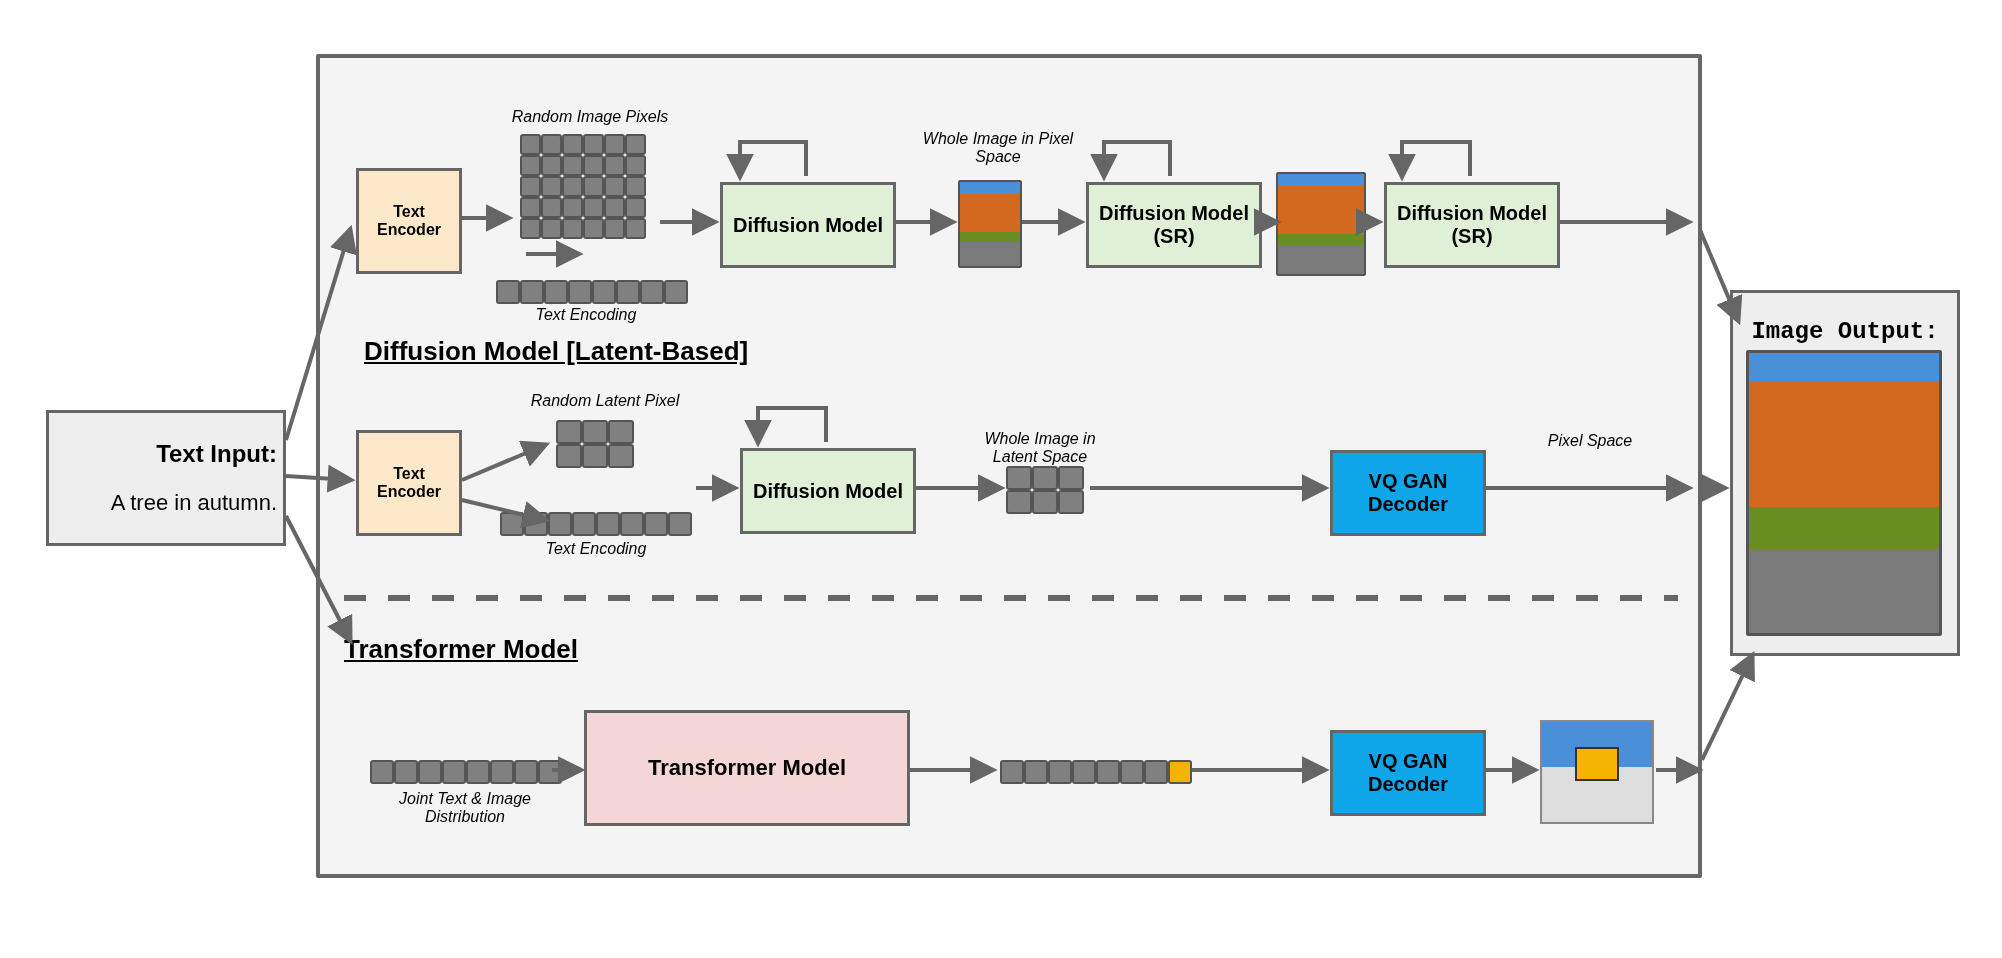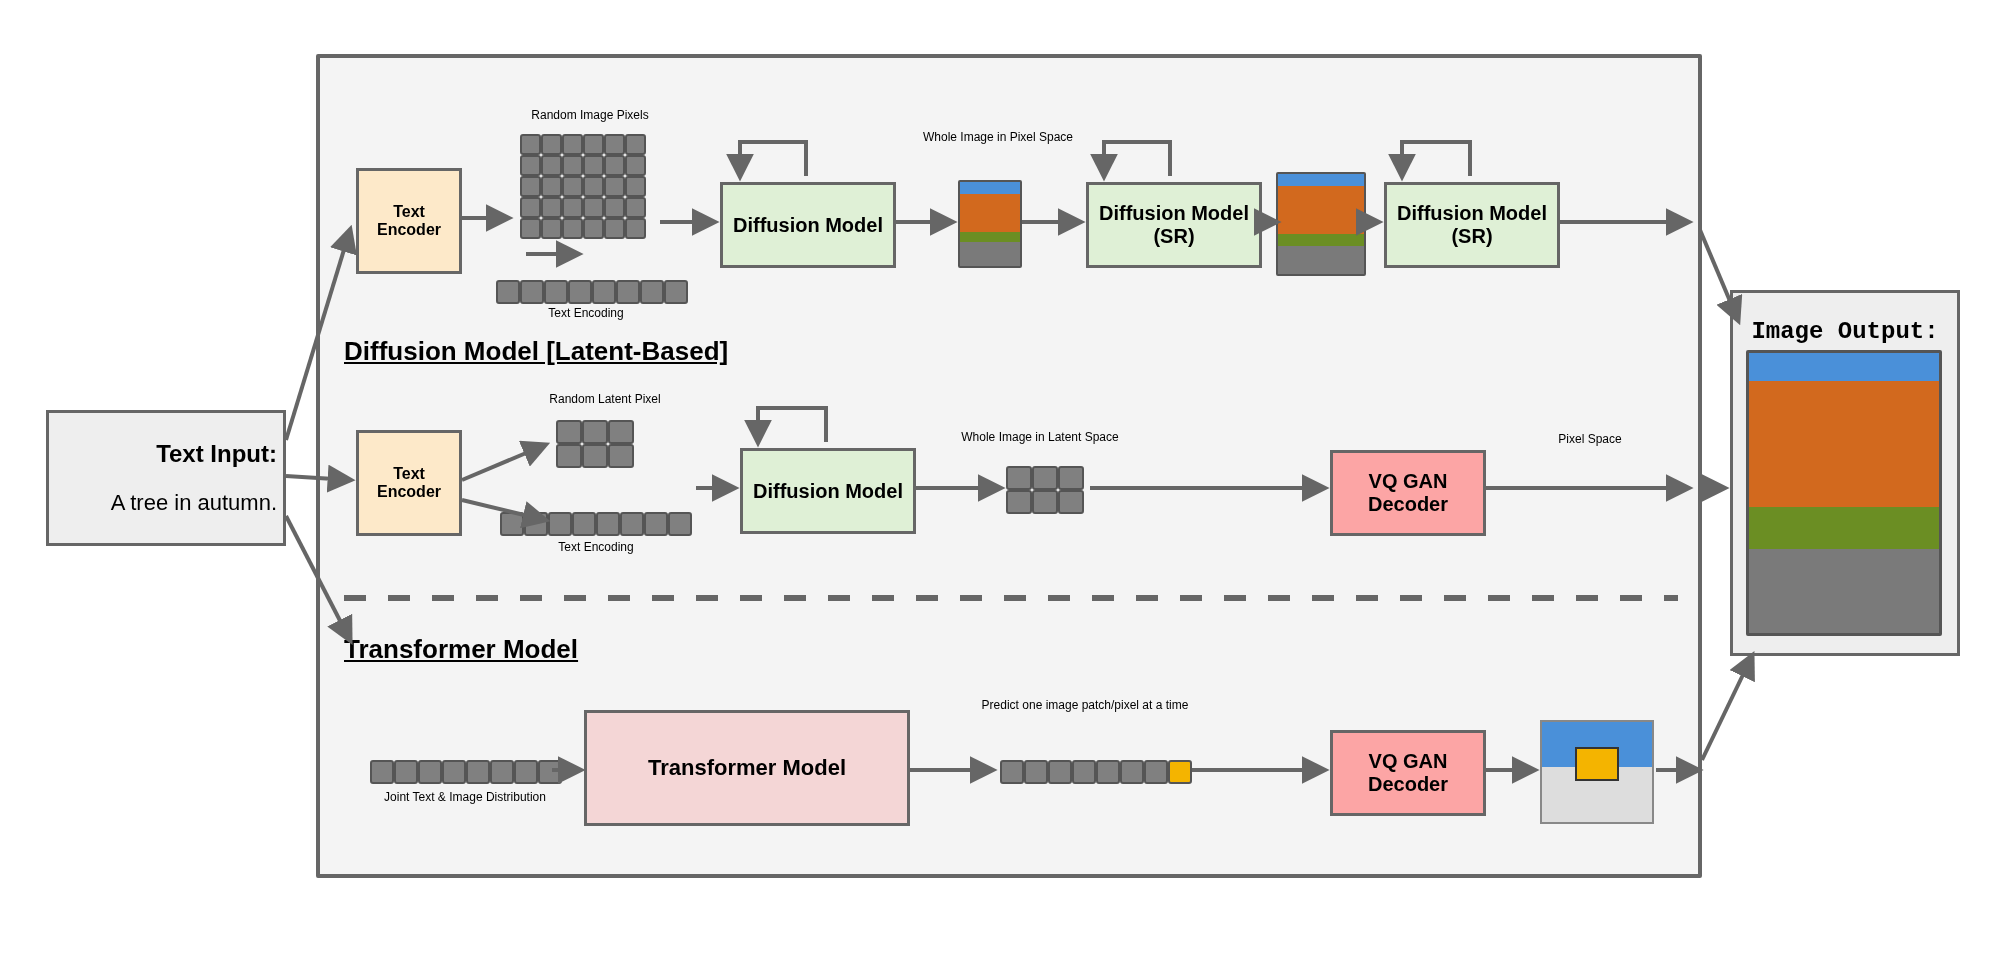--- a/index.html
+++ b/index.html
@@ -2,30 +2,30 @@
 <html><head>
 <meta charset="utf-8">
 <style>
   html,body{margin:0;padding:0;background:#fff;font-family:Arial,Helvetica,sans-serif;}
   .canvas{position:relative;width:2002px;height:958px;}
   .bigbox{position:absolute;border:4px solid #666;background:#f4f4f4;border-radius:2px;}
   .node{position:absolute;display:flex;align-items:center;justify-content:center;text-align:center;border:3px solid #666;background:#fff;font-weight:bold;}
   .node span{padding:6px;}
   .title{position:absolute;font-weight:bold;text-decoration:underline;font-size:26px;color:#000;}
   .label{position:absolute;font-size:20px;color:#000;text-align:center;}
-  .small{font-size:12px;}
+  .small{font-size:16px;font-style:italic;}
   .chips{position:absolute;display:flex;gap:0;}
   .chip{width:20px;height:20px;background:#808080;border:2px solid #555;border-radius:3px;}
   .chip.y{background:#f4b400;}
   .grid{position:absolute;display:grid;gap:0;}
   .cell{background:#808080;border:2px solid #555;border-radius:3px;}
   .input-box{background:#eee;}
   .encoder{background:#fde9c9;}
   .diff{background:#dff0d6;}
-  .dec{background:#fca5a5;}
+  .dec{background:#0ea5e9;}
   .trans{background:#f4d6d6;}
   .tree-sm{position:absolute;width:60px;height:84px;background:linear-gradient(#4a90d9 0 14%,#d2691e 14% 60%,#6b8e23 60% 72%,#7a7a7a 72% 100%);border:2px solid #555;border-radius:2px;}
   .tree-md{position:absolute;width:86px;height:100px;background:linear-gradient(#4a90d9 0 12%,#d2691e 12% 60%,#6b8e23 60% 72%,#7a7a7a 72% 100%);border:2px solid #555;border-radius:2px;}
   .tree-lg{position:absolute;width:190px;height:280px;background:linear-gradient(#4a90d9 0 10%,#d2691e 10% 55%,#6b8e23 55% 70%,#7a7a7a 70% 100%);border:3px solid #555;border-radius:2px;}
   .tree-part{position:absolute;width:110px;height:100px;border:2px solid #888;}
   .tree-part .sky{position:absolute;inset:0 0 55% 0;background:#4a90d9;}
   .tree-part .mid{position:absolute;left:30%;right:30%;top:25%;height:30%;background:#f4b400;border:2px solid #333;}
   .tree-part .grnd{position:absolute;top:45%;left:0;right:0;bottom:0;background:#ddd;}
   svg.arrows{position:absolute;left:0;top:0;width:2002px;height:958px;pointer-events:none;}
   .arr{stroke:#666;stroke-width:4;fill:none;marker-end:url(#ah);}
@@ -36,21 +36,21 @@
 
 <div class="canvas">
 
   <div class="node input-box" style="left:46px;top:410px;width:234px;height:130px;flex-direction:column;font-size:24px;align-items:flex-end;">
     <span style="font-weight:bold">Text Input:</span>
     <span style="font-weight:normal;font-size:22px;margin-top:10px;">A tree in autumn.</span>
   </div>
 
   <div class="bigbox" style="left:316px;top:54px;width:1378px;height:816px;"></div>
 
-  <div class="title" style="left:344px;top:336px;">Diffusion Model [Latent-Based]</div>
+  <div class="title" style="left:364px;top:336px;">Diffusion Model [Latent-Based]</div>
   <div class="title" style="left:344px;top:634px;">Transformer Model</div>
 
   <div class="node encoder" style="left:356px;top:168px;width:100px;height:100px;font-size:16px;">
       <span>Text Encoder</span>
     </div>
   <div class="label small" style="left:490px;top:108px;width:200px;">Random Image Pixels</div>
   <div class="grid" style="left:520px;top:134px;grid-template-columns:repeat(6,21px);grid-template-rows:repeat(5,21px);">
     <div class="cell"></div>
       <div class="cell"></div>
       <div class="cell"></div>
@@ -154,21 +154,20 @@
       <div class="chip"></div>
       <div class="chip"></div>
       <div class="chip"></div>
       <div class="chip"></div>
       <div class="chip"></div>
   </div>
   <div class="label small" style="left:370px;top:790px;width:190px;">Joint Text &amp; Image Distribution</div>
   <div class="node trans" style="left:584px;top:710px;width:320px;height:110px;font-size:22px;">
       <span>Transformer Model</span>
     </div>
-  <div class="label small" style="left:970px;top:698px;width:230px;">Predict one image patch/pixel at a time</div>
   <div class="chips" style="left:1000px;top:760px;">
     <div class="chip"></div>
       <div class="chip"></div>
       <div class="chip"></div>
       <div class="chip"></div>
       <div class="chip"></div>
       <div class="chip"></div>
       <div class="chip"></div>
       <div class="chip y"></div>
   </div>

